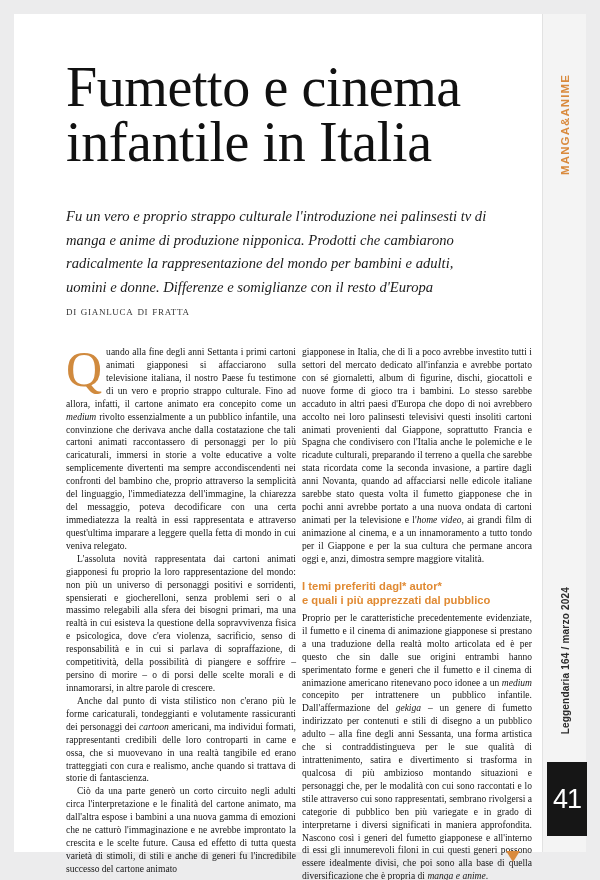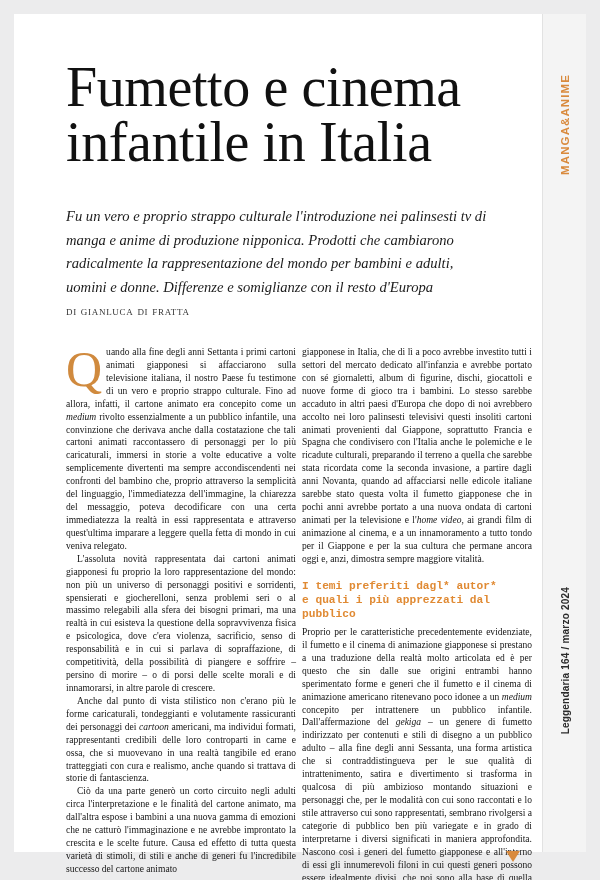--- a/index.html
+++ b/index.html
@@ -169,21 +169,21 @@
     float: left;
     font-size: 50px;
     line-height: 0.84;
     padding: 2px 4px 0 0;
     color: #d08a3e;
     font-family: "Liberation Serif", serif;
   }
   .dropcap-para { text-indent: 0; }
 
   .subhead {
-    font-family: Liberation Mono, monospace;
+    font-family: Liberation Sans, sans-serif;
     font-size: 11.2px;
     font-weight: bold;
     line-height: 1.26;
     color: #e08a33;
     margin-top: 13px;
     margin-bottom: 5px;
   }
   .subhead-line { display: block; }
 
   .end-marker {
@@ -243,16 +243,19 @@
   <div class="side-rail">
 
     <div class="rail-section-tab">
       <span class="vertical-text section-tab-label">MANGA&amp;ANIME</span>
     </div>
 
     <div class="rail-issue">
       <span class="vertical-text issue-label">Leggendaria 164 / marzo 2024</span>
     </div>
 
+    <div class="page-number-box">
+      <span class="page-number">41</span>
+    </div>
 
   </div>
 
 </div>
 
 </body></html>

